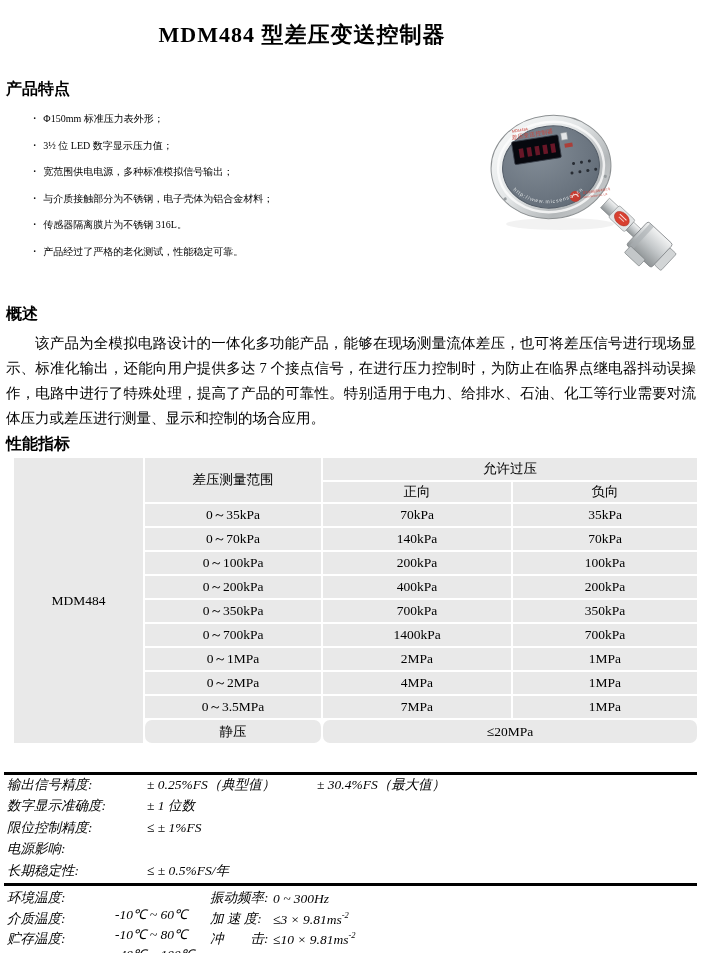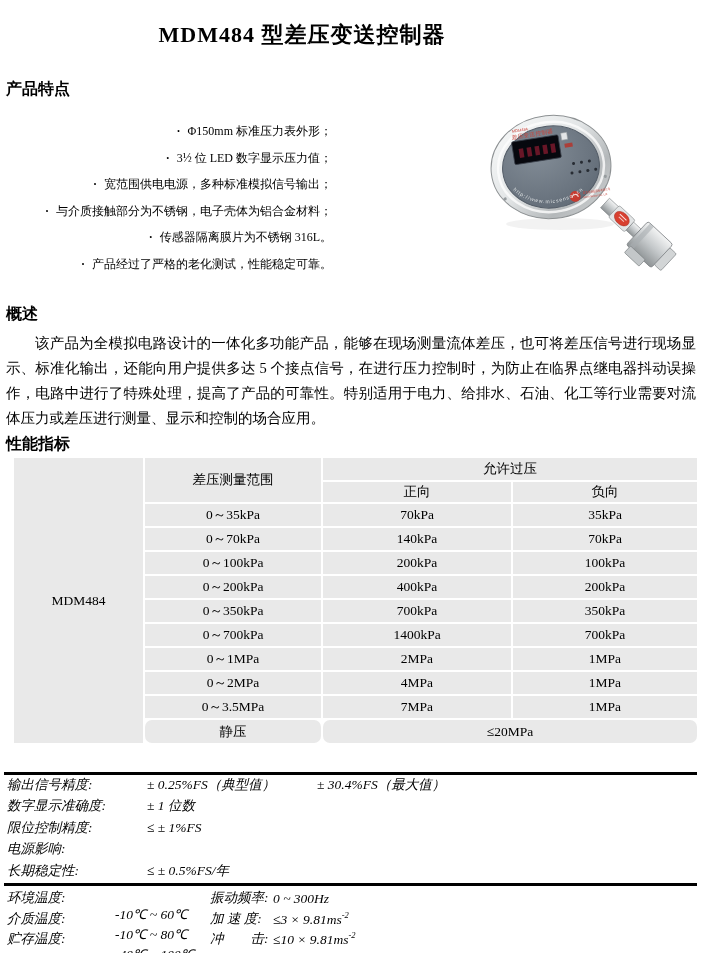--- a/index.html
+++ b/index.html
@@ -8,21 +8,21 @@
   .abs{position:absolute;}
 
   .doc-title{top:5px;left:0;width:604px;text-align:center;
              font-size:22px;font-weight:bold;letter-spacing:1px;}
 
   .sec-h{left:6px;font-family:Liberation Mono, monospace;font-weight:bold;font-size:16px;}
   #h-features{top:66px;}
   #h-overview{top:291px;}
   #h-performance{top:421px;}
 
-  .feat-list{top:106px;left:33px;margin:12px;padding:0;list-style:none;font-size:12px;text-align:right;}
+  .feat-list{top:106px;left:33px;margin:0;padding:0;list-style:none;font-size:10px;}
   .feat-list li{line-height:26.6px;white-space:nowrap;}
   .feat-list li::before{content:"\00B7";font-weight:bold;margin-right:7px;}
 
   .overview-text{top:316px;left:6px;width:690px;font-size:14.5px;line-height:25.3px;
                  text-align:justify;text-indent:2em;}
 
   .photo{top:110px;left:478px;width:222px;height:185px;}
 
   .spec-table{top:456px;left:12px;width:681px;border-collapse:separate;border-spacing:2px;
               table-layout:fixed;font-size:13.5px;}
@@ -143,21 +143,21 @@
       <rect x="19.5" y="0.2" width="7" height="1" fill="#fff" opacity="0.7"></rect>
       <rect x="34" y="-5.5" width="10" height="11" fill="url(#gMetal)" stroke="#7b8083" stroke-width="0.6"></rect>
       <rect x="44" y="-16" width="34" height="32" rx="2.5" fill="url(#gMetal)" stroke="#7f8386" stroke-width="0.8"></rect>
       <rect x="47" y="-16" width="5" height="32" fill="#a9aeb0" opacity="0.6"></rect>
       <rect x="78" y="-11.5" width="9" height="23" rx="1.5" fill="#d2d5d6" stroke="#84888b" stroke-width="0.7"></rect>
       <rect x="48" y="14" width="20" height="9" rx="1" fill="#c3c7c9" stroke="#7f8486" stroke-width="0.7"></rect>
     </g>
   </svg>
 
   <h2 class="abs sec-h" id="h-overview">概述</h2>
-  <p class="abs overview-text">该产品为全模拟电路设计的一体化多功能产品，能够在现场测量流体差压，也可将差压信号进行现场显示、标准化输出，还能向用户提供多达 5 个接点信号，在进行压力控制时，为防止在临界点继电器抖动误操作，电路中进行了特殊处理，提高了产品的可靠性。特别适用于电力、给排水、石油、化工等行业需要对流体压力或差压进行测量、显示和控制的场合应用。</p>
+  <p class="abs overview-text">该产品为全模拟电路设计的一体化多功能产品，能够在现场测量流体差压，也可将差压信号进行现场显示、标准化输出，还能向用户提供多达 7 个接点信号，在进行压力控制时，为防止在临界点继电器抖动误操作，电路中进行了特殊处理，提高了产品的可靠性。特别适用于电力、给排水、石油、化工等行业需要对流体压力或差压进行测量、显示和控制的场合应用。</p>
 
   <h2 class="abs sec-h" id="h-performance">性能指标</h2>
 
   <table class="abs spec-table">
     <colgroup>
         <col style="width:129px">
         <col style="width:176px">
         <col style="width:188px">
         <col style="width:184px">
       </colgroup>

